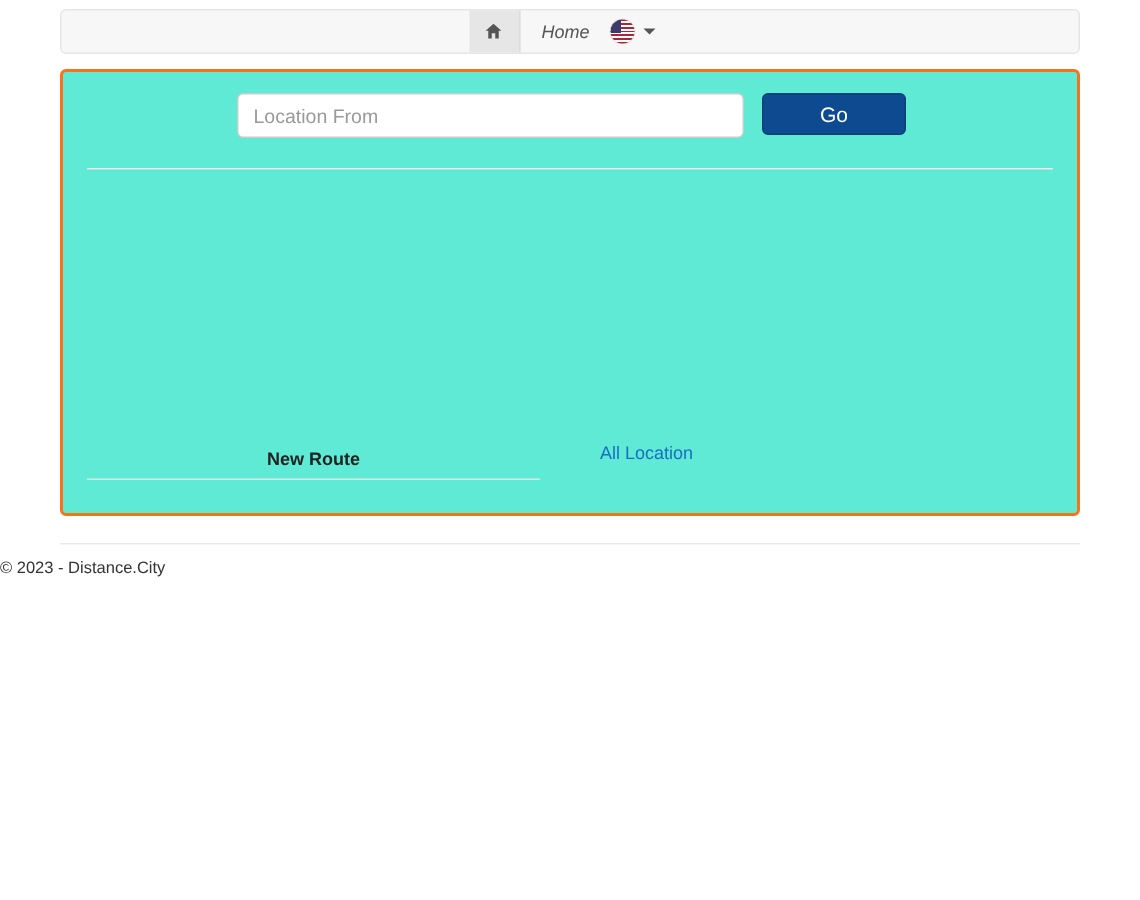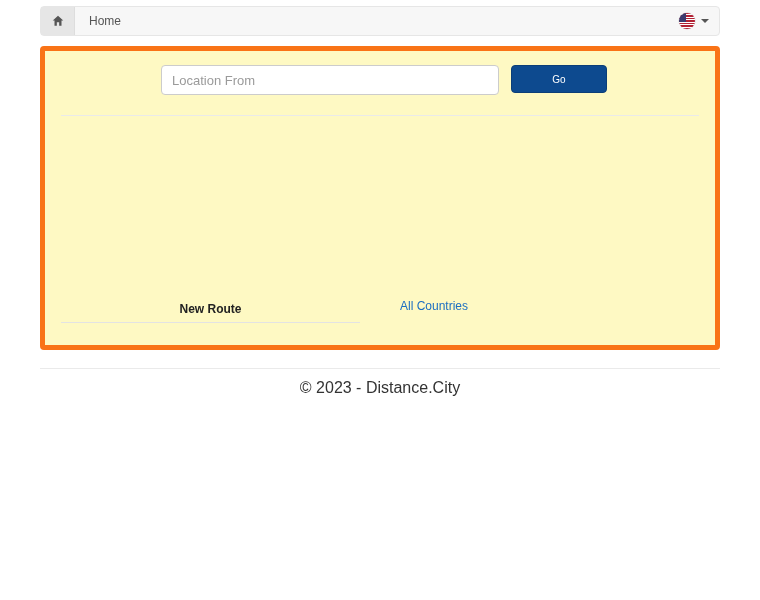--- a/index.html
+++ b/index.html
@@ -6,22 +6,23 @@
   html, body { width: 760px; height: 600px; font-family: -apple-system, BlinkMacSystemFont, "Segoe UI", Helvetica, Arial, sans-serif; background: #fff; color: #333; }
   .page { padding: 6px 40px 0 40px; }
 
   .navbar {
     background: #f7f7f7;
     border: 1px solid #e6e6e6;
     border-radius: 4px;
     height: 30px;
     display: flex;
     align-items: center;
-    justify-content: space-between;
+    justify-content: center;
     margin-bottom: 10px;
+    font-style: italic;
   }
   .nav-left { display: flex; align-items: center; height: 100%; }
   .home-icon-box {
     width: 34px; height: 100%;
     display: flex; align-items: center; justify-content: center;
     background: #e6e6e6;
     border-right: 1px solid #ddd;
   }
   .home-icon-box svg { width: 14px; height: 14px; fill: #555; }
   .nav-home-text { font-size: 12px; color: #555; padding: 0 14px; }
@@ -46,57 +47,57 @@
     width: 45%; height: 54%; background: #3c3b6e;
   }
   .caret {
     width: 0; height: 0;
     border-left: 4px solid transparent;
     border-right: 4px solid transparent;
     border-top: 4px solid #555;
   }
 
   .card {
-    border: 5px solid #f97316;
+    border: 2px solid #f97316;
     border-radius: 4px;
     padding: 12px 16px 12px 16px;
-    background: #fef9c3;
+    background: #5eead4;
   }
 
   .search-area { display: flex; gap: 12px; padding-left: 100px; margin-top: 2px; }
   .inputs { display: flex; flex-direction: column; gap: 6px; }
   .txt {
     width: 338px; height: 30px;
     border: 1px solid #ccc; border-radius: 4px;
     padding: 0 10px; font-size: 13px; color: #555;
     outline: none;
   }
   .txt::placeholder { color: #9a9a9a; }
   .go-btn {
     width: 96px; height: 28px;
     background: #0d4a8f; color: #fff;
     border: 1px solid #0b3e78; border-radius: 4px;
-    font-size: 10px; cursor: pointer;
+    font-size: 14px; cursor: pointer;
   }
 
   .hr1 { border: none; border-top: 1px solid #eaeaea; margin: 20px 0 0 0; }
 
   .spacer { height: 180px; }
 
   .sections { display: flex; gap: 40px; }
   .sec { flex: 1; }
   .sec h4 {
     font-size: 12px; font-weight: 700; color: #222;
     border-bottom: 1px solid #e3e3e3;
     padding: 6px 2px; margin-bottom: 10px; text-align: center;
   }
   .link { font-size: 12px; color: #1b6ec2; text-decoration: none; cursor: pointer; }
 
   .footer-line { border-top: 1px solid #eaeaea; margin: 18px 40px 0 40px; }
-  .footer { text-align: center; font-size: 16px; color: #333; padding: 10px 0; }
+  .footer { font-size: 11px; color: #333; padding: 10px 0; }
 </style>
 </head>
 <body>
 
 <div class="page">
 
   <div class="navbar">
     <div class="nav-left">
       <a class="home-icon-box">
         <svg viewBox="0 0 24 24">
@@ -124,21 +125,21 @@
 
     <hr class="hr1">
 
     <div class="spacer"></div>
 
     <div class="sections">
       <div class="sec">
         <h4>New Route</h4>
       </div>
       <div class="sec">
-        <a class="link">All Countries</a>
+        <a class="link">All Location</a>
       </div>
     </div>
 
   </div>
 
 </div>
 
 <div class="footer-line"></div>
 <div class="footer">© 2023 - Distance.City</div>
 

